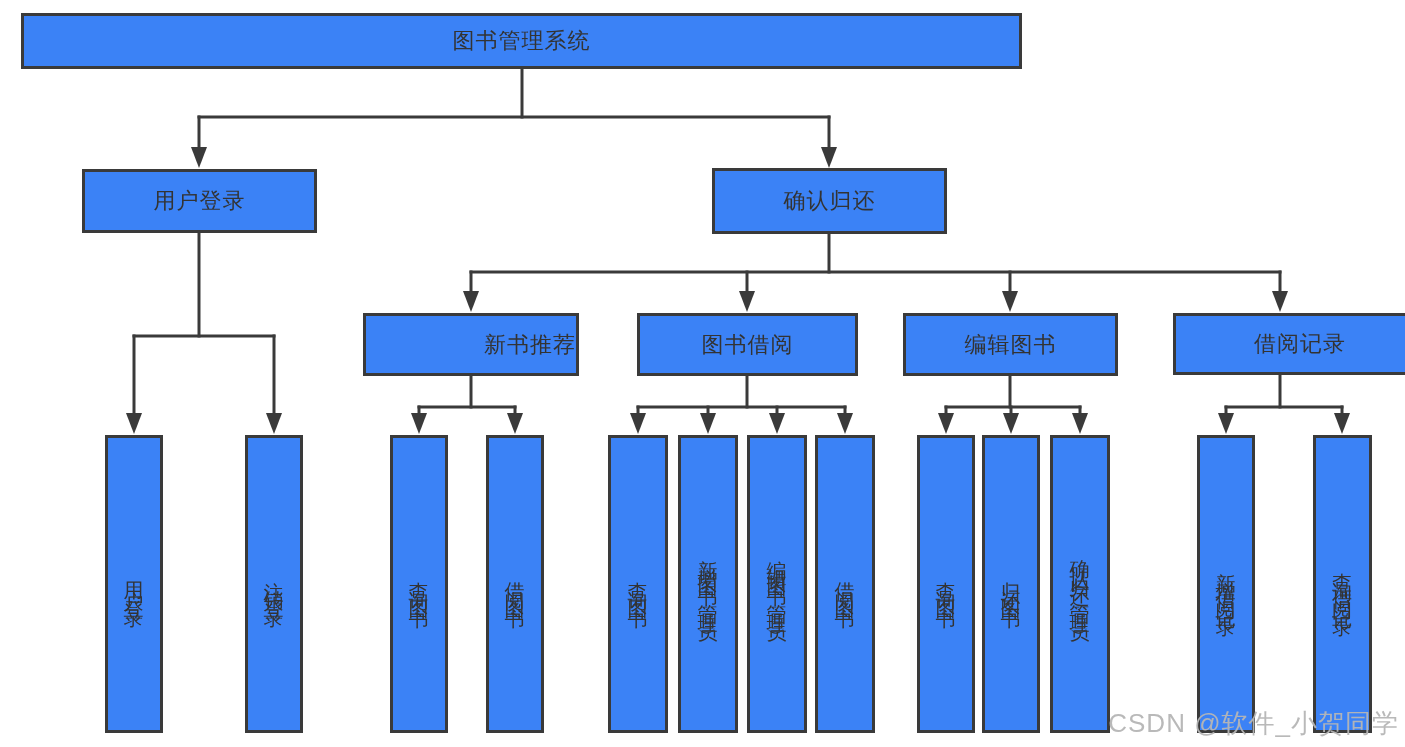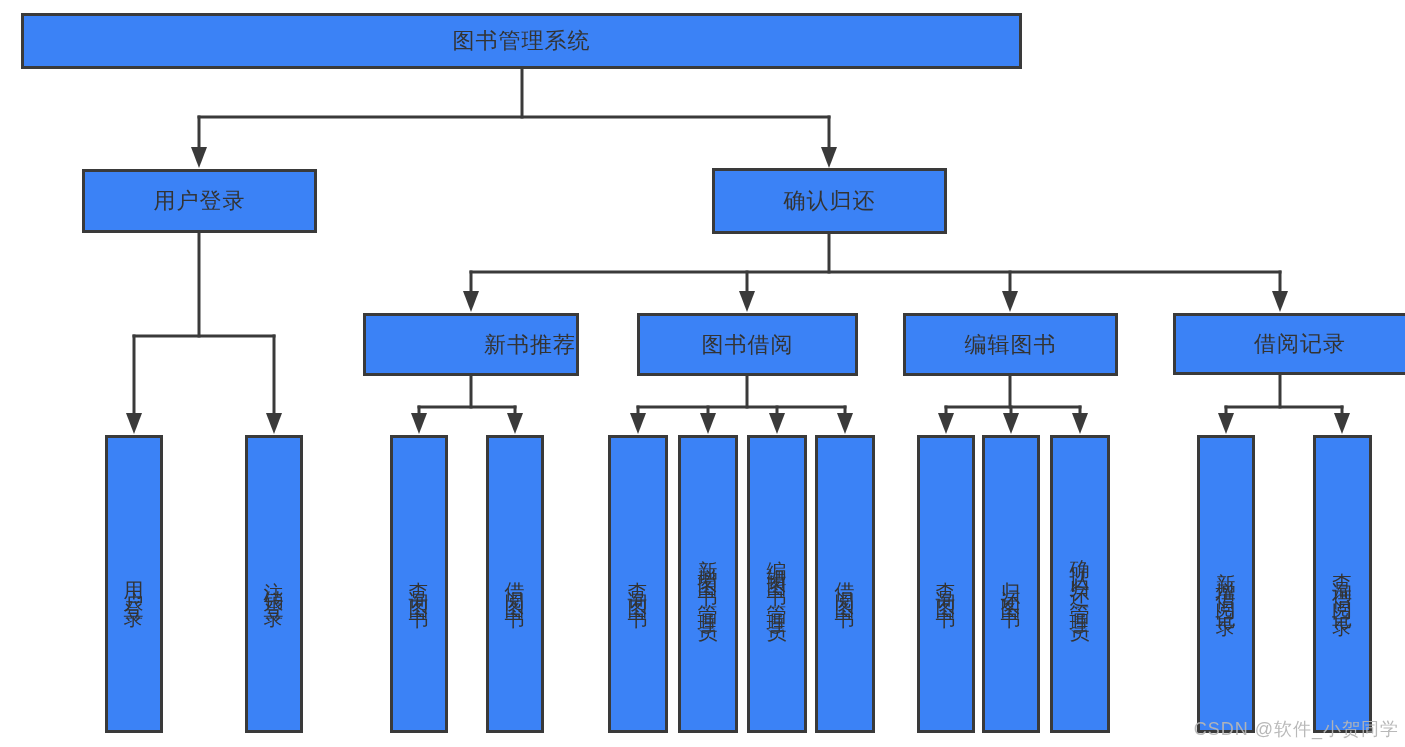--- a/index.html
+++ b/index.html
@@ -36,21 +36,21 @@
     text-orientation: mixed;
     font-size: 20px;
     letter-spacing: 9px;
     line-height: 1;
     white-space: nowrap;
   }
   .watermark {
     position: absolute;
     right: 6px;
     bottom: 6px;
-    font-size: 18px;
+    font-size: 26px;
     color: #b6b6b6;
     opacity: 0.95;
     z-index: 5;
     letter-spacing: 1px;
     font-family: "Liberation Sans", sans-serif;
     margin-left: 22px;
   }
 </style>
 </head>
 <body>

